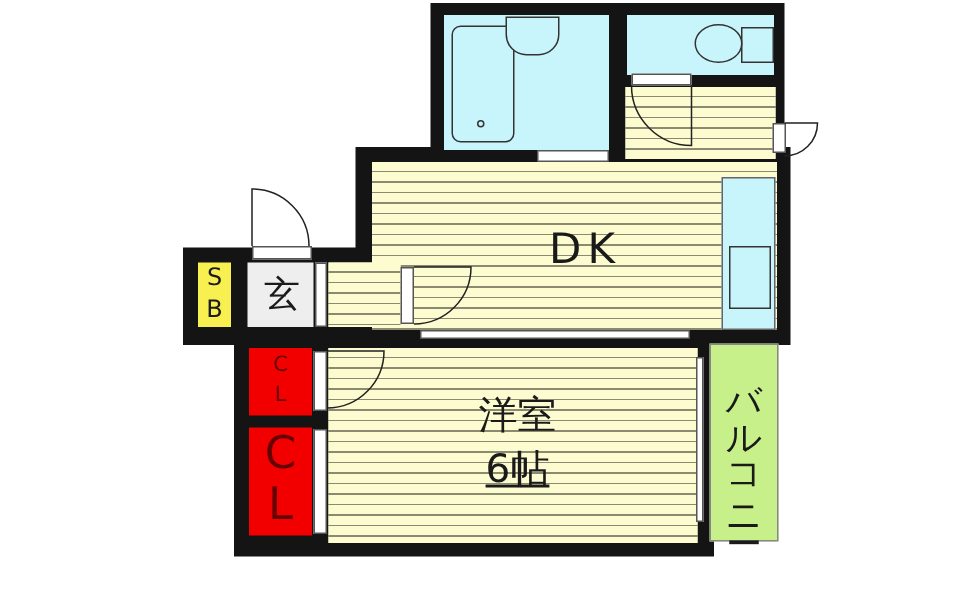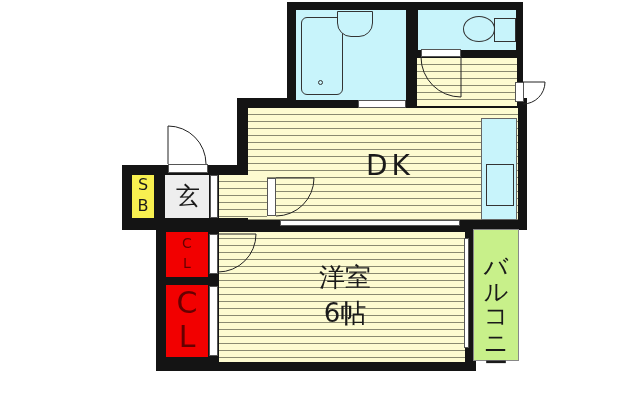--- a/index.html
+++ b/index.html
@@ -67,21 +67,21 @@
 
 <div class="abs opening" style="left:210px;top:175px;width:8px;height:43px;"></div>
 <div class="abs floor" style="left:219px;top:175px;width:48px;height:43px;"></div>
 <div class="abs opening" style="left:267px;top:178px;width:9px;height:38px;"></div>
 <svg style="left:276px;top:178px;" width="42" height="40">
     <path d="M0 0 L38 0 A38 38 0 0 1 0 38" fill="none" stroke="#222" stroke-width="1"></path>
   </svg>
 
 <div class="abs floor" style="left:219px;top:232px;width:246px;height:130px;"></div>
 <div class="abs label" style="left:300px;top:264px;width:90px;font-size:26px;">洋室</div>
-<div class="abs label" style="left:300px;top:300px;width:90px;font-size:26px;">6帖</div>
+<div class="abs label" style="left:300px;top:300px;width:90px;font-size:26px;text-decoration:underline;">6帖</div>
 <div class="abs opening" style="left:464px;top:238px;width:5px;height:110px;"></div>
 
 <div class="abs red" style="left:166px;top:232px;width:42px;height:45px;"></div>
 <div class="abs label" style="left:166px;top:236px;width:42px;font-size:14px;color:#600;">C</div>
 <div class="abs label" style="left:166px;top:256px;width:42px;font-size:14px;color:#600;">L</div>
 <div class="abs opening" style="left:209px;top:234px;width:9px;height:40px;"></div>
 <svg style="left:218px;top:234px;" width="42" height="42">
     <path d="M0 0 L38 0 A38 38 0 0 1 0 38" fill="none" stroke="#222" stroke-width="1"></path>
   </svg>
 

